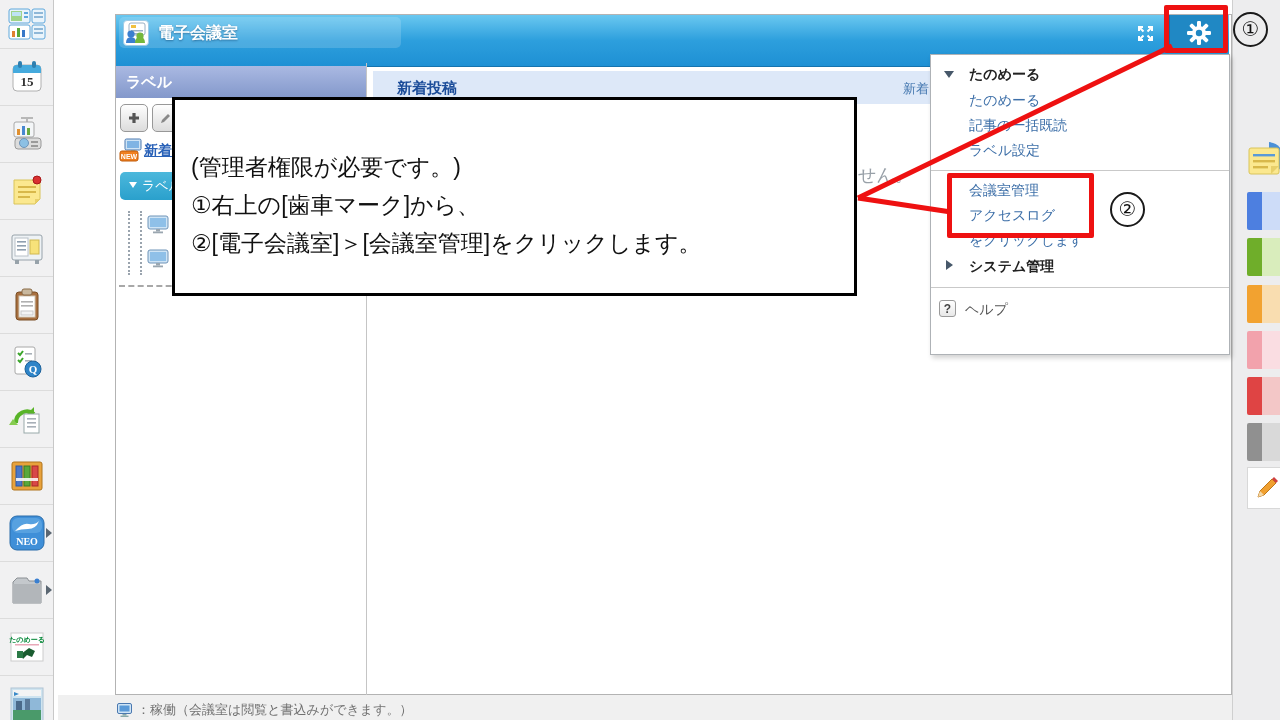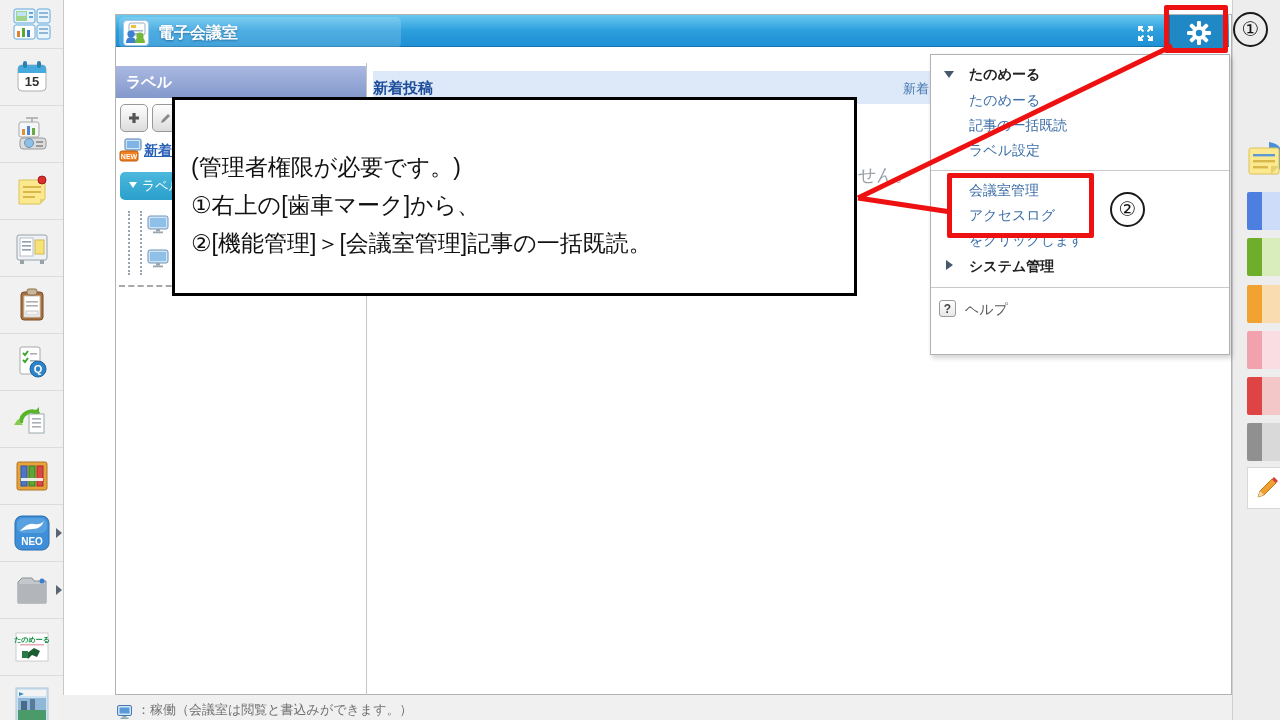--- a/index.html
+++ b/index.html
@@ -1,31 +1,31 @@
 <!DOCTYPE html>
 <html><head>
 <meta charset="utf-8">
 <style>
   html,body{margin:0;padding:0;width:1280px;height:720px;overflow:hidden;background:#fff;
     font-family:"Liberation Sans","DejaVu Sans",sans-serif;}
   *{box-sizing:border-box;}
 
   
-  #sidebar{position:absolute;left:0;top:0;width:64px;height:720px;background:#f1f1f2;
-    border-right:1px solid #c8c8c8;}
+  #sidebar{position:absolute;left:0;top:0;width:54px;height:720px;background:#f1f1f2;
+    border-right:1px solid #c8c8c8;font-family:Liberation Serif, serif;}
   .sb-cell{height:57px;border-bottom:1px solid #dcdcdc;display:flex;align-items:center;
     justify-content:center;position:relative;cursor:pointer;}
   .sb-cell.first{height:49px;}
   .sb-arrow{position:absolute;right:1px;top:50%;margin-top:-5px;width:0;height:0;
     border-left:6px solid #5a6672;border-top:5px solid transparent;border-bottom:5px solid transparent;}
 
   
   #window{position:absolute;left:115px;top:14px;width:1117px;height:681px;background:#fff;
     border:1px solid #b3b3b3;border-bottom:1px solid #b3b3b3;}
-  #win-header{position:absolute;left:0;top:0;right:2px;height:32px;
+  #win-header{position:absolute;left:0;top:0;right:2px;height:52px;
     background:linear-gradient(#6ac8f0,#2d9fdd 50%,#1e90d4);border-bottom:1px solid #1573ae;}
   #title-tab{position:absolute;left:3px;top:2px;width:282px;height:31px;border-radius:5px;
     background:rgba(255,255,255,0.16);}
   #app-icon{position:absolute;left:7px;top:5px;width:26px;height:26px;background:#fff;
     border-radius:4px;border:1px solid #9ecbe6;}
   #win-title{position:absolute;left:42px;top:0;height:36px;line-height:36px;color:#fff;
     font-size:16px;font-weight:bold;text-shadow:0 1px 2px rgba(0,40,80,.45);}
   #btn-fullscreen{position:absolute;right:62px;top:0;width:44px;height:36px;display:flex;
     align-items:center;justify-content:center;cursor:pointer;}
   #btn-gear{position:absolute;right:2px;top:0;width:58px;height:36px;display:flex;align-items:center;
@@ -46,21 +46,21 @@
     padding-left:9px;cursor:pointer;}
   #tree-toggle .tri{display:inline-block;width:0;height:0;border-top:6px solid #fff;
     border-left:4px solid transparent;border-right:4px solid transparent;margin-right:5px;vertical-align:2px;}
   .tree-guide{position:absolute;width:0;border-left:2px dotted #9aa4ae;}
   .tree-node{position:absolute;cursor:pointer;}
   #tree-dash{position:absolute;left:3px;top:270px;width:62px;border-top:2px dashed #a8a8a8;}
   #panel-divider{position:absolute;left:250px;top:48px;width:1px;height:633px;background:#c5c5c5;}
 
   
   #content-band{position:absolute;left:257px;top:56px;width:853px;height:33px;background:#dde8f8;}
-  #content-heading{line-height:33px;font-size:15px;font-weight:bold;color:#1c4d9a;}
+  #content-heading{line-height:33px;font-size:15px;font-weight:bold;color:#1c4d9a;margin-left:24px;}
   #band-right-frag{position:absolute;left:903px;top:80px;font-size:13px;color:#4175ae;z-index:5;cursor:pointer;}
   #empty-frag{position:absolute;left:858px;top:163px;font-size:18px;color:#98a0a8;z-index:5;}
 
   
   #menu{position:absolute;left:930px;top:54px;width:300px;height:301px;background:#fff;
     border:1px solid #aeb2b6;box-shadow:2px 3px 5px rgba(0,0,0,.18);z-index:30;padding-top:6px;}
   .m-section{position:relative;height:27px;line-height:27px;padding-left:38px;font-size:14px;
     font-weight:bold;color:#222;cursor:pointer;}
   .m-tri-down{position:absolute;left:13px;top:10px;width:0;height:0;border-top:7px solid #47586a;
     border-left:5px solid transparent;border-right:5px solid transparent;}
@@ -79,21 +79,21 @@
     border-left:1px solid #cfcfcf;z-index:4;}
   .r-ico{position:absolute;left:14px;width:40px;cursor:pointer;}
   .two-tone{height:38px;display:flex;border-radius:2px;overflow:hidden;}
   .two-tone .l{width:15px;height:100%;}
   .two-tone .r{width:25px;height:100%;}
   #r-pencil{height:42px;background:#fff;border:1px solid #d8d8d8;display:flex;align-items:center;
     justify-content:center;}
 
   
   #footer-strip{position:absolute;left:58px;top:695px;width:1174px;height:25px;background:#f0f0f0;}
-  #legend{position:absolute;left:117px;top:701px;z-index:6;display:flex;align-items:flex-end;
+  #legend{position:absolute;left:117px;top:701px;z-index:6;display:flex;align-items:center;
     font-size:13px;color:#707070;}
   #legend svg{margin-right:5px;}
 
   
   #red-lines{position:absolute;left:0;top:0;width:1280px;height:720px;z-index:40;pointer-events:none;}
   .red-box{position:absolute;border:5px solid #ee1111;border-radius:2px;z-index:42;pointer-events:none;}
   #red-box-gear{left:1164px;top:5px;width:64px;height:48px;}
   #red-box-menu{left:947px;top:173px;width:147px;height:65px;}
   #note-box{position:absolute;left:172px;top:97px;width:685px;height:199px;background:#fff;
     border:3px solid #000;z-index:44;padding:48px 0 0 16px;}
@@ -432,17 +432,17 @@
 <svg id="red-lines">
   <line x1="858" y1="198" x2="1172" y2="46" stroke="#ee1111" stroke-width="5"></line>
   <line x1="858" y1="198" x2="951" y2="212" stroke="#ee1111" stroke-width="5"></line>
 </svg>
 <div class="red-box" id="red-box-gear"></div>
 <div class="red-box" id="red-box-menu"></div>
 
 <div id="note-box">
   <div class="note-line">(管理者権限が必要です。)</div>
   <div class="note-line">①右上の[歯車マーク]から、</div>
-  <div class="note-line">②[機能管理]＞[会議室管理]記事の一括既読。</div>
+  <div class="note-line">②[電子会議室]＞[会議室管理]をクリックします。</div>
 </div>
 
 <div class="circle-num" id="circle-1">①</div>
 <div class="circle-num" id="circle-2">②</div>
 
 </body></html>

